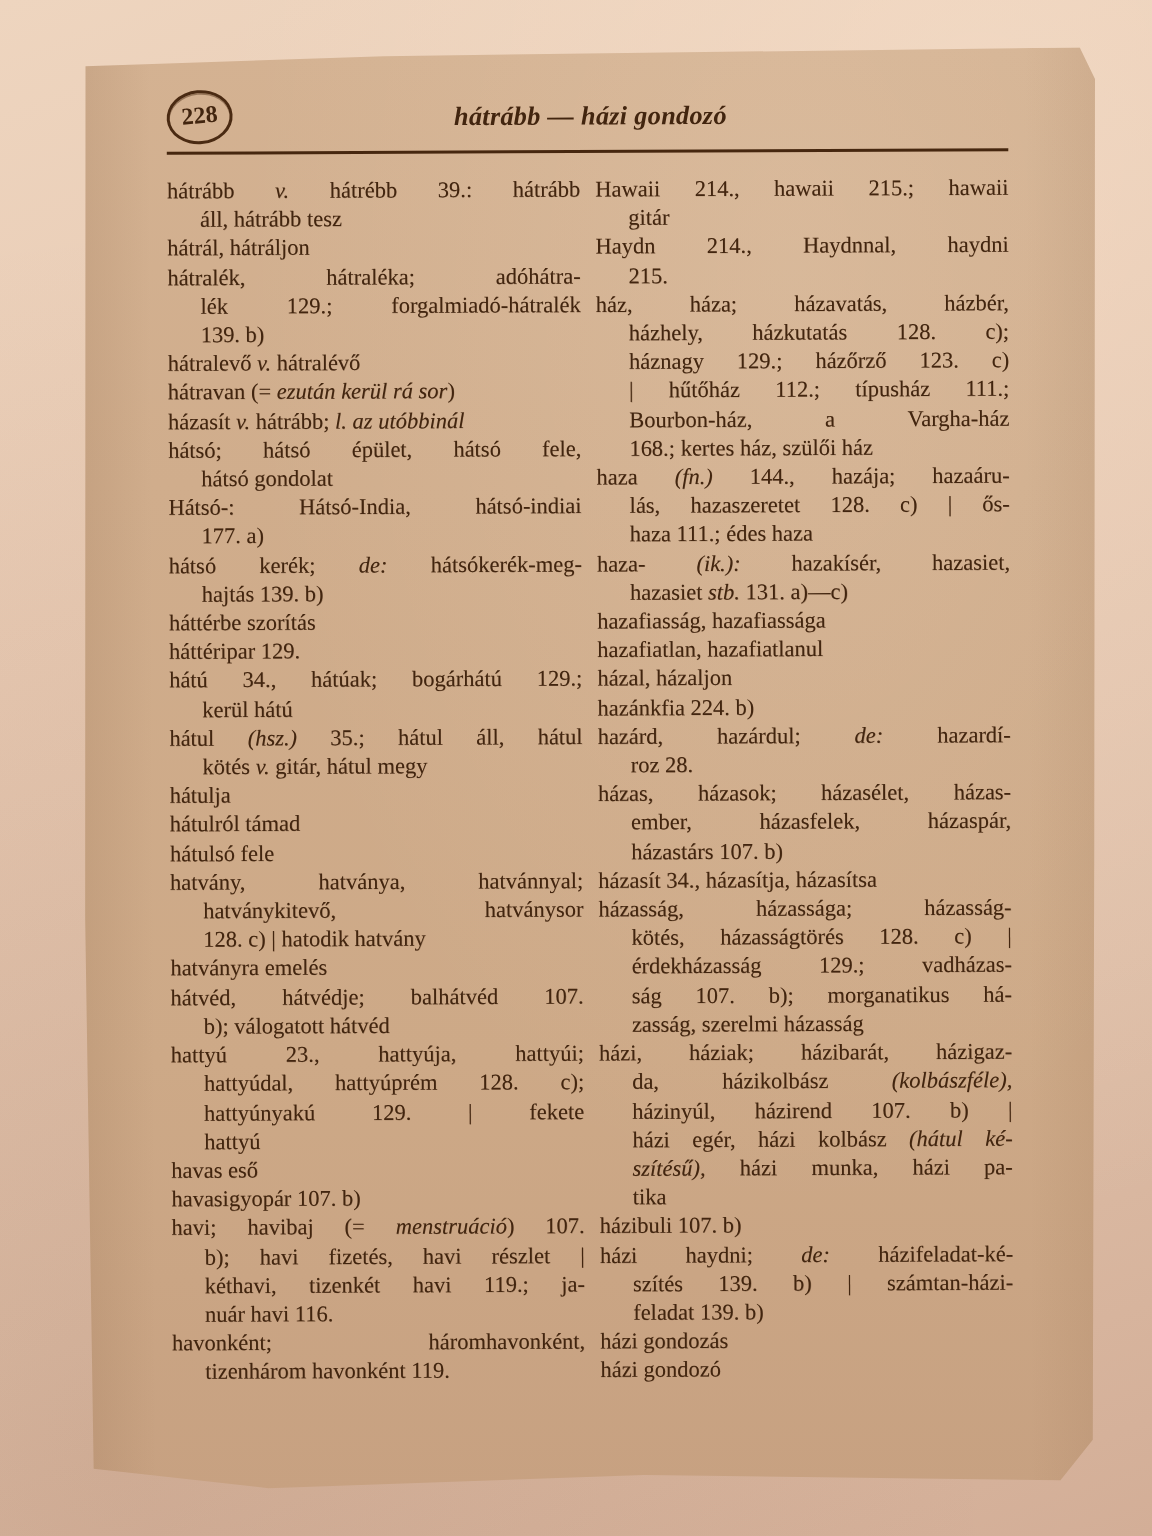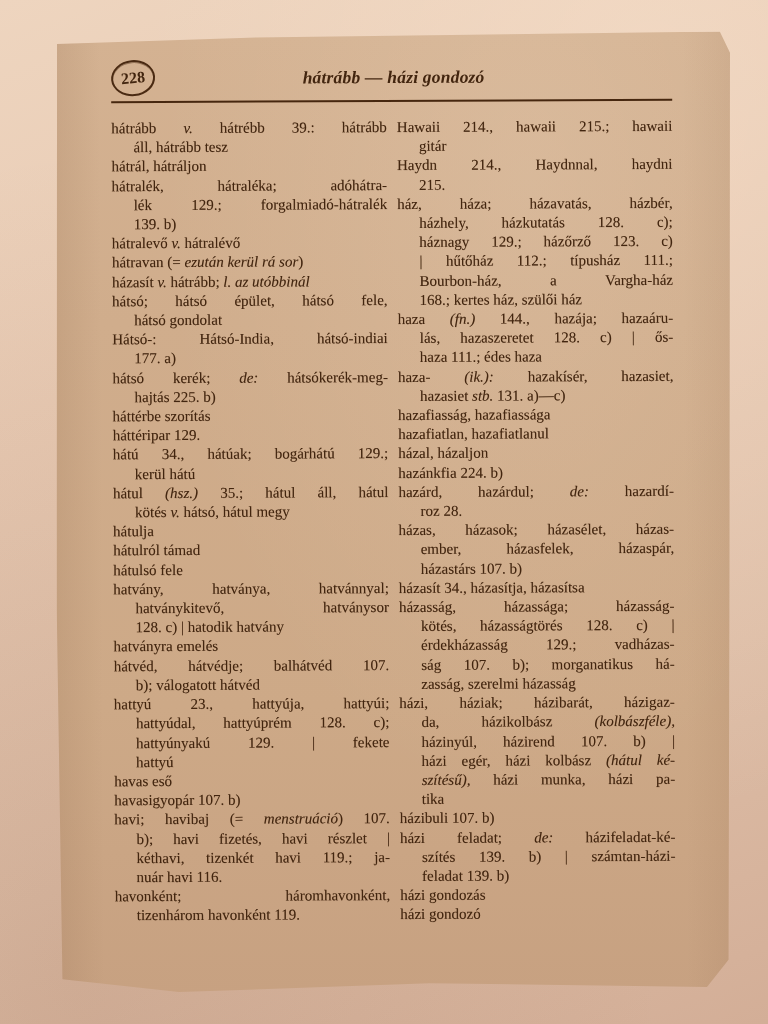--- a/index.html
+++ b/index.html
@@ -63,27 +63,27 @@
             <div class="line j ind"><span>lék 129.; forgalmiadó-hátralék</span></div>
             <div class="line ind"><span>139. b)</span></div>
             <div class="line"><span>hátralevő </span><span class="it">v.</span><span> hátralévő</span></div>
             <div class="line"><span>hátravan (= </span><span class="it">ezután kerül rá sor</span><span>)</span></div>
             <div class="line"><span>házasít </span><span class="it">v.</span><span> hátrább; </span><span class="it">l. az utóbbinál</span></div>
             <div class="line j"><span>hátsó; hátsó épület, hátsó fele,</span></div>
             <div class="line ind"><span>hátsó gondolat</span></div>
             <div class="line j"><span>Hátsó-: Hátsó-India, hátsó-indiai</span></div>
             <div class="line ind"><span>177. a)</span></div>
             <div class="line j"><span>hátsó kerék; </span><span class="it">de:</span><span> hátsókerék-meg-</span></div>
-            <div class="line ind"><span>hajtás 225. b)</span></div>
+            <div class="line ind"><span>hajtás 139. b)</span></div>
             <div class="line"><span>háttérbe szorítás</span></div>
             <div class="line"><span>háttéripar 129.</span></div>
             <div class="line j"><span>hátú 34., hátúak; bogárhátú 129.;</span></div>
             <div class="line ind"><span>kerül hátú</span></div>
             <div class="line j"><span>hátul </span><span class="it">(hsz.)</span><span> 35.; hátul áll, hátul</span></div>
-            <div class="line ind"><span>kötés </span><span class="it">v.</span><span> hátsó, hátul megy</span></div>
+            <div class="line ind"><span>kötés </span><span class="it">v.</span><span> gitár, hátul megy</span></div>
             <div class="line"><span>hátulja</span></div>
             <div class="line"><span>hátulról támad</span></div>
             <div class="line"><span>hátulsó fele</span></div>
             <div class="line j"><span>hatvány, hatványa, hatvánnyal;</span></div>
             <div class="line j ind"><span>hatványkitevő, hatványsor</span></div>
             <div class="line ind"><span>128. c) | hatodik hatvány</span></div>
             <div class="line"><span>hatványra emelés</span></div>
             <div class="line j"><span>hátvéd, hátvédje; balhátvéd 107.</span></div>
             <div class="line ind"><span>b); válogatott hátvéd</span></div>
             <div class="line j"><span>hattyú 23., hattyúja, hattyúi;</span></div>
@@ -130,21 +130,21 @@
             <div class="line j ind"><span>érdekházasság 129.; vadházas-</span></div>
             <div class="line j ind"><span>ság 107. b); morganatikus há-</span></div>
             <div class="line ind"><span>zasság, szerelmi házasság</span></div>
             <div class="line j"><span>házi, háziak; házibarát, házigaz-</span></div>
             <div class="line j ind"><span>da, házikolbász </span><span class="it">(kolbászféle),</span></div>
             <div class="line j ind"><span>házinyúl, házirend 107. b) |</span></div>
             <div class="line j ind"><span>házi egér, házi kolbász </span><span class="it">(hátul ké-</span></div>
             <div class="line j ind"><span class="it">szítésű),</span><span> házi munka, házi pa-</span></div>
             <div class="line ind"><span>tika</span></div>
             <div class="line"><span>házibuli 107. b)</span></div>
-            <div class="line j"><span>házi feladat; </span><span class="it">de:</span><span> házifeladat-ké-</span></div>
+            <div class="line j"><span>házi haydni; </span><span class="it">de:</span><span> házifeladat-ké-</span></div>
             <div class="line j ind"><span>szítés 139. b) | számtan-házi-</span></div>
             <div class="line ind"><span>feladat 139. b)</span></div>
             <div class="line"><span>házi gondozás</span></div>
             <div class="line"><span>házi gondozó</span></div>
           </div>
       </div>
     </div>
   </div>
 </div>
 

